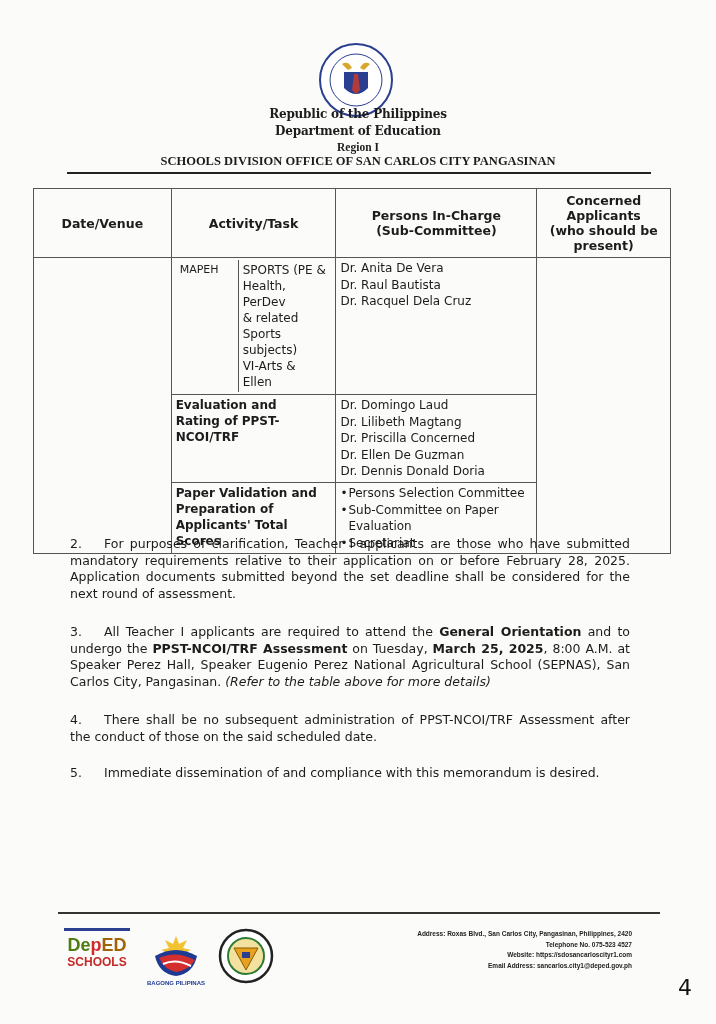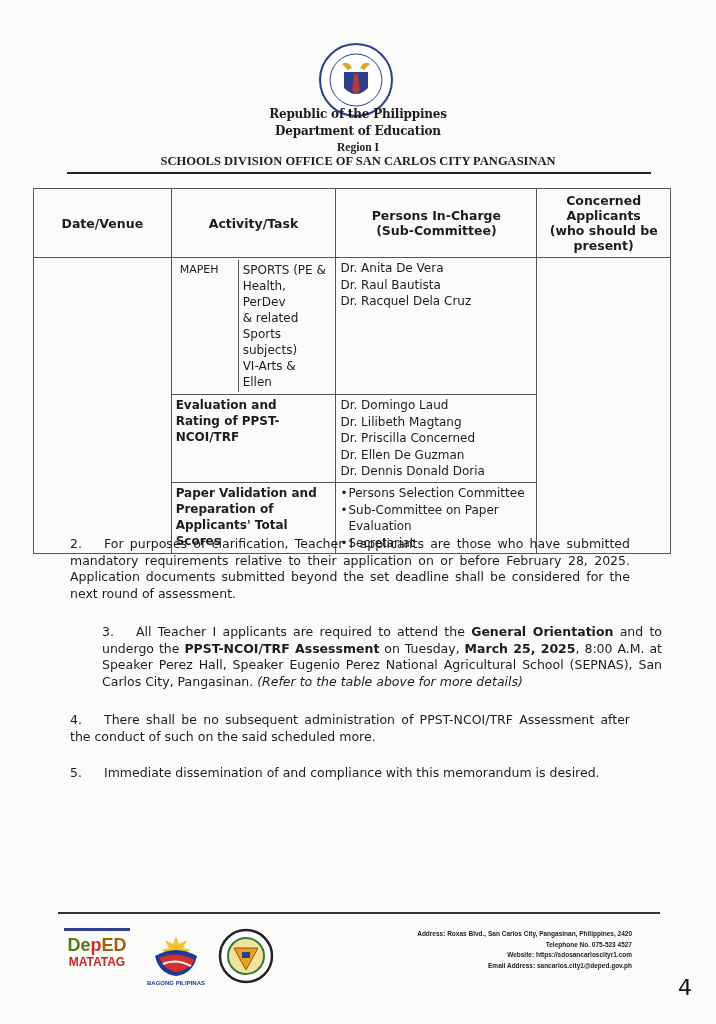--- a/index.html
+++ b/index.html
@@ -31,21 +31,21 @@
   .persons div { line-height: 16.5px; }
   .row1 td { height: 94px; }
   .row2 td { height: 83px; }
   .row3 td { height: 64px; }
   .bullet::before { content: "\2022"; display: inline-block; width: 8px; }
   .indent { padding-left: 8px; }
 
   .para { position: absolute; left: 70px; width: 560px; font-size: 12.5px; line-height: 16.5px; text-align: justify; }
   .para .num { display: inline-block; width: 34px; }
   .p2 { top: 536px; left: 70px; }
-  .p3 { top: 624px; margin-left: 32px; }
+  .p3 { top: 624px; }
   .p4 { top: 712px; }
   .p5 { top: 765px; }
   .ital { font-style: italic; }
 
   .foot-rule { position: absolute; left: 58px; width: 602px; top: 912px; height: 1.5px; background: #333; }
   .logo { position: absolute; }
   .deped { left: 64px; top: 928px; width: 66px; height: 52px; }
   .deped .bar { height: 3px; background: #2c3e8f; margin-bottom: 4px; }
   .deped .t1 { font-family: "Liberation Sans", sans-serif; font-weight: bold; font-size: 18px; color: #1f3a93; text-align: center; line-height: 20px; }
   .deped .t1 span { color: #d02b2b; }
@@ -147,32 +147,32 @@
 </tbody>
   </table>
 
 <div class="para p2">
   <span class="num">2.</span><span>For purposes of clarification, Teacher I applicants are those who have submitted mandatory requirements relative to their application on or before February 28, 2025. Application documents submitted beyond the set deadline shall be considered for the next round of assessment.</span>
 </div>
 <div class="para p3">
   <span class="num">3.</span><span>All Teacher I applicants are required to attend the </span><b>General Orientation</b><span> and to undergo the </span><b>PPST-NCOI/TRF Assessment</b><span> on Tuesday, </span><b>March 25, 2025</b><span>, 8:00 A.M. at Speaker Perez Hall, Speaker Eugenio Perez National Agricultural School (SEPNAS), San Carlos City, Pangasinan. </span><span class="ital">(Refer to the table above for more details)</span>
 </div>
 <div class="para p4">
-  <span class="num">4.</span><span>There shall be no subsequent administration of PPST-NCOI/TRF Assessment after the conduct of such on the said scheduled more.</span>
+  <span class="num">4.</span><span>There shall be no subsequent administration of PPST-NCOI/TRF Assessment after the conduct of those on the said scheduled date.</span>
 </div>
 <div class="para p5">
   <span class="num">5.</span><span>Immediate dissemination of and compliance with this memorandum is desired.</span>
 </div>
 
 <div class="foot-rule"></div>
 
 <div class="logo deped">
   <div class="bar"></div>
   <div class="t1"><span style="color:#4d7c0f">De</span><span>p</span><span style="color:#a16207">ED</span></div>
-  <div class="t2">MATATAG</div>
+  <div class="t2">SCHOOLS</div>
 </div>
 
 <div class="logo bp">
   <svg viewBox="0 0 62 46" width="62" height="46">
     <path d="M31 6 L34 14 L42 10 L38 18 L46 20 L38 23 L31 20 L24 23 L16 20 L24 18 L20 10 L28 14 Z" fill="#f2c230"></path>
     <path d="M10 26 Q31 14 52 26 Q48 44 31 46 Q14 44 10 26 Z" fill="#1f3a93"></path>
     <path d="M14 28 Q31 20 50 30 Q44 40 31 42 Q20 40 14 28 Z" fill="#d32f2f"></path>
     <path d="M18 34 Q31 28 46 36" stroke="#fff" stroke-width="2" fill="none"></path>
   </svg>
   <div class="cap">BAGONG PILIPINAS</div>

